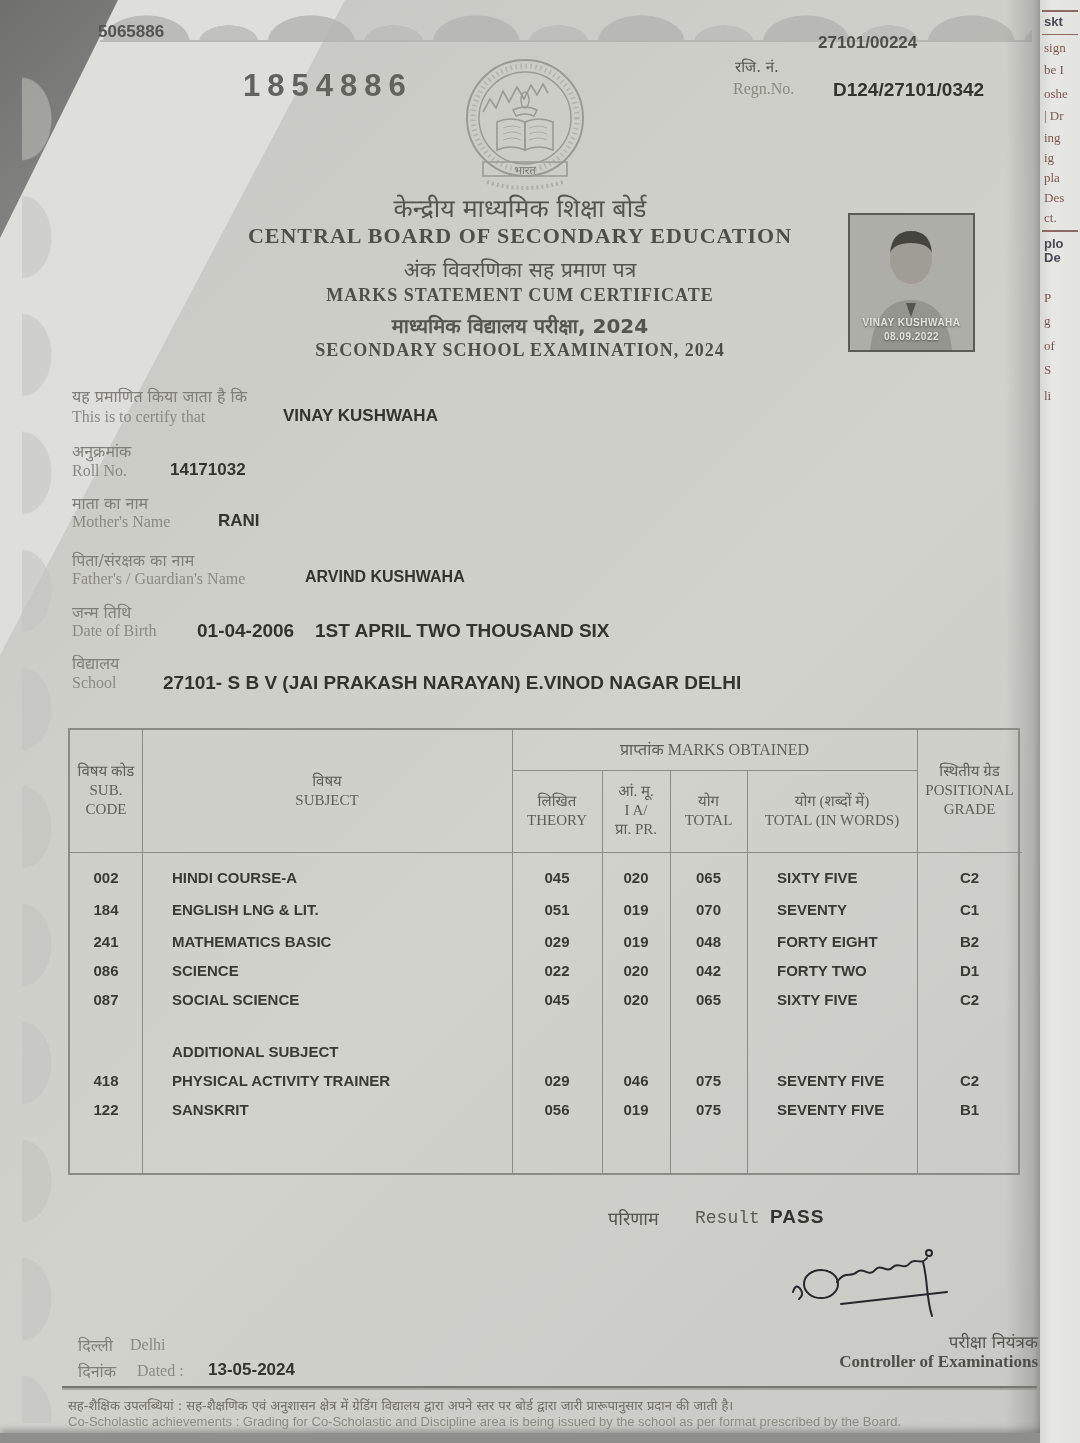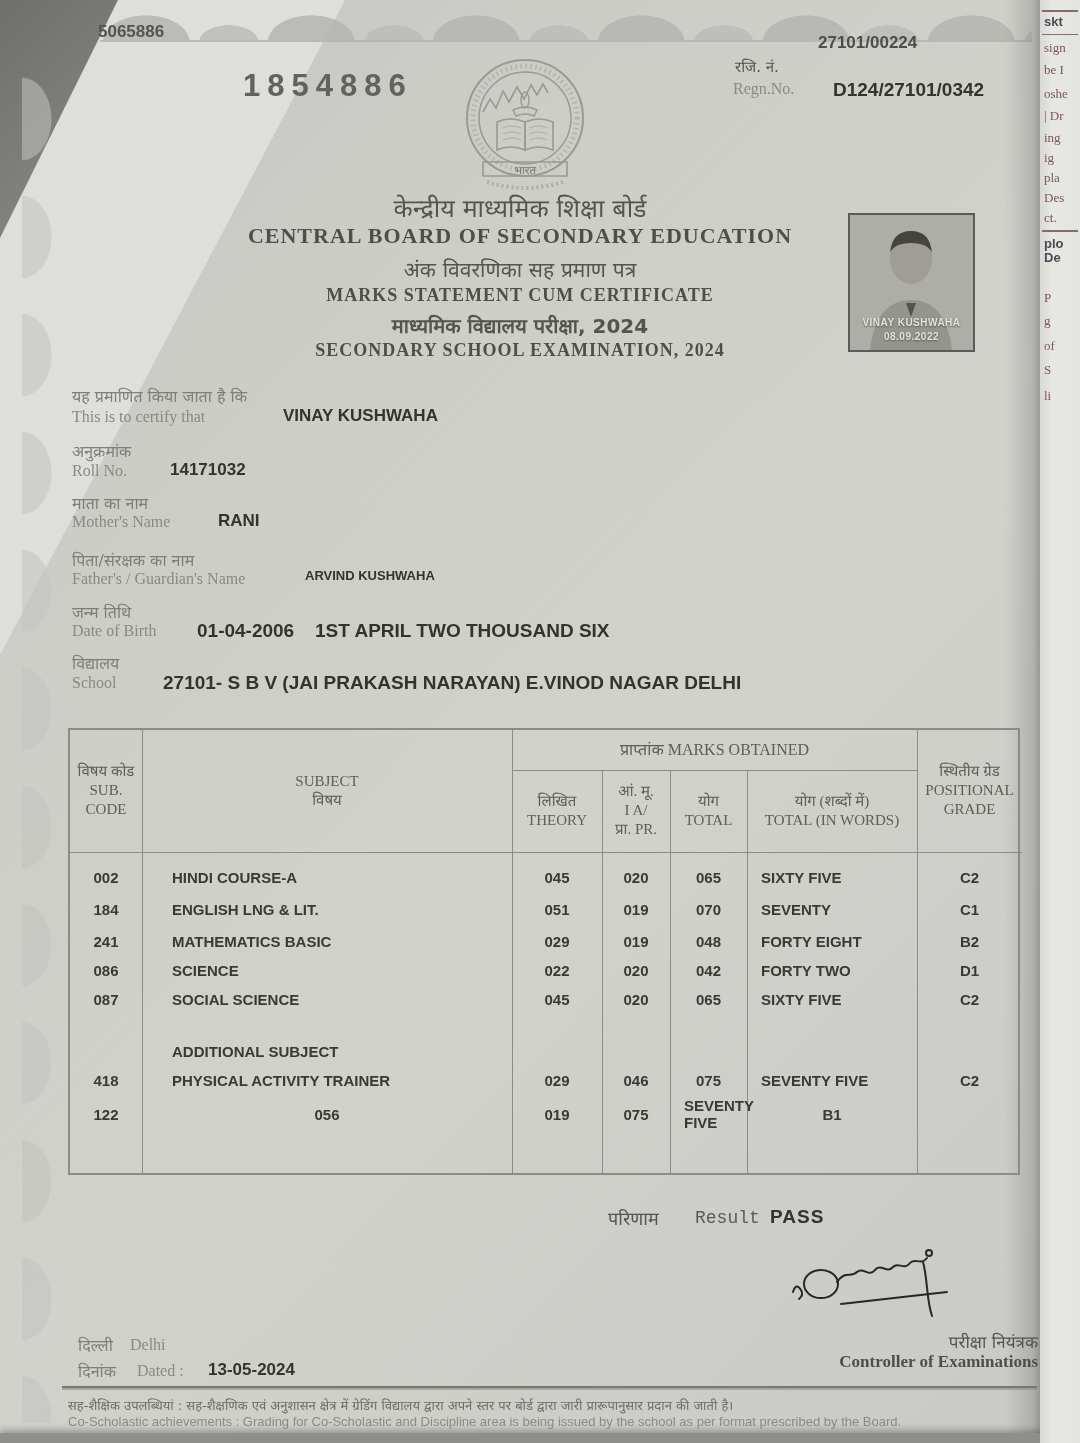--- a/index.html
+++ b/index.html
@@ -45,21 +45,21 @@
   .vline { position:absolute; width:1px; background:#8c8c86; top:0; bottom:0; }
   .hline { position:absolute; height:1px; background:#8c8c86; }
   .th { position:absolute; text-align:center; font-family:"Liberation Serif", serif;
         color:#5e5e58; font-size:15px; line-height:19px; }
   .trow { position:absolute; left:0; width:100%; height:24px; display:grid;
           grid-template-columns:72px 370px 90px 68px 77px 170px 105px;
           align-items:center; }
   .trow > div { font-weight:bold; color:#3a3a35; font-size:15px; text-align:center;
           font-family:"Liberation Sans", sans-serif; }
   .trow .subj { text-align:left; padding-left:30px; }
-  .trow .words { text-align:left; padding-left:14px; }
+  .trow .words { text-align:left; padding-left:30px; }
 
   .strip-item { position:absolute; left:4px; width:36px; font-size:13px;
           font-family:"Liberation Serif", serif; color:#7c5850; }
   .strip-item.bold { font-weight:bold; color:#4a4a55; font-family:"Liberation Sans", sans-serif; }
   .strip-rule { position:absolute; left:2px; width:36px; height:2px; background:#8a6a62; }
 
   .photo { position:absolute; left:848px; top:213px; width:127px; height:139px;
            border:2px solid #5b5b57; background:linear-gradient(165deg,#b9b9b4,#a8a8a3 60%,#9e9e99); }
   .photo .cap { position:absolute; left:0; right:0; text-align:center; font-weight:bold;
            color:#e4e4df; text-shadow:0 1px 2px #55554f; font-size:10px; letter-spacing:.5px; }
@@ -128,21 +128,21 @@
   <div class="pos hi" style="left:72px; top:440px;">अनुक्रमांक</div>
   <div class="pos enl" style="left:72px; top:462px;">Roll No.</div>
   <div class="pos val" style="left:170px; top:460px; font-size:17px;">14171032</div>
 
   <div class="pos hi" style="left:72px; top:492px;">माता का नाम</div>
   <div class="pos enl" style="left:72px; top:513px;">Mother's Name</div>
   <div class="pos val" style="left:218px; top:511px; font-size:17px;">RANI</div>
 
   <div class="pos hi" style="left:72px; top:549px;">पिता/संरक्षक का नाम</div>
   <div class="pos enl" style="left:72px; top:570px;">Father's / Guardian's Name</div>
-  <div class="pos val" style="left:305px; top:568px; font-size:13px;">ARVIND KUSHWAHA</div>
+  <div class="pos val" style="left:305px; top:568px; font-size:16px;">ARVIND KUSHWAHA</div>
 
   <div class="pos hi" style="left:72px; top:601px;">जन्म तिथि</div>
   <div class="pos enl" style="left:72px; top:622px;">Date of Birth</div>
   <div class="pos val" style="left:197px; top:620px;">01-04-2006</div>
   <div class="pos val" style="left:315px; top:620px;">1ST APRIL TWO THOUSAND SIX</div>
 
   <div class="pos hi" style="left:72px; top:652px;">विद्यालय</div>
   <div class="pos enl" style="left:72px; top:674px;">School</div>
   <div class="pos val" style="left:163px; top:672px;">27101- S B V (JAI PRAKASH NARAYAN) E.VINOD NAGAR DELHI</div>
 
@@ -158,22 +158,22 @@
 
     <div class="hline" style="left:442px; width:405px; top:40px;"></div>
     <div class="hline" style="left:0; width:952px; top:122px;"></div>
 
     <div class="th" style="left:0; top:32px; width:72px;">
       <div>विषय कोड</div>
       <div>SUB.</div>
       <div>CODE</div>
     </div>
     <div class="th" style="left:72px; top:42px; width:370px;">
+      <div>विषय</div>
       <div>SUBJECT</div>
-      <div>विषय</div>
     </div>
     <div class="th" style="left:442px; top:10px; width:405px; font-size:16px;">प्राप्तांक MARKS OBTAINED</div>
     <div class="th" style="left:442px; top:62px; width:90px;">
       <div>लिखित</div>
       <div>THEORY</div>
     </div>
     <div class="th" style="left:532px; top:52px; width:68px;">
       <div>आं. मू.</div>
       <div>I A/</div>
       <div>प्रा. PR.</div>
@@ -250,20 +250,21 @@
       <div>418</div>
       <div class="subj">PHYSICAL ACTIVITY TRAINER</div>
       <div>029</div>
       <div>046</div>
       <div>075</div>
       <div class="words">SEVENTY FIVE</div>
       <div>C2</div>
     </div>
     <div class="trow" style="top:367px;">
       <div>122</div>
+      <div class="subj">SANSKRIT</div>
       <div>056</div>
       <div>019</div>
       <div>075</div>
       <div class="words">SEVENTY FIVE</div>
       <div>B1</div>
     </div>
   </div>
 
   <div class="pos hid" style="left:608px; top:1206px; font-size:18px;">परिणाम</div>
   <div class="pos" style="left:695px; top:1208px; font-size:18px; color:#5c5c55; font-family:Liberation Mono, monospace;">Result</div>

